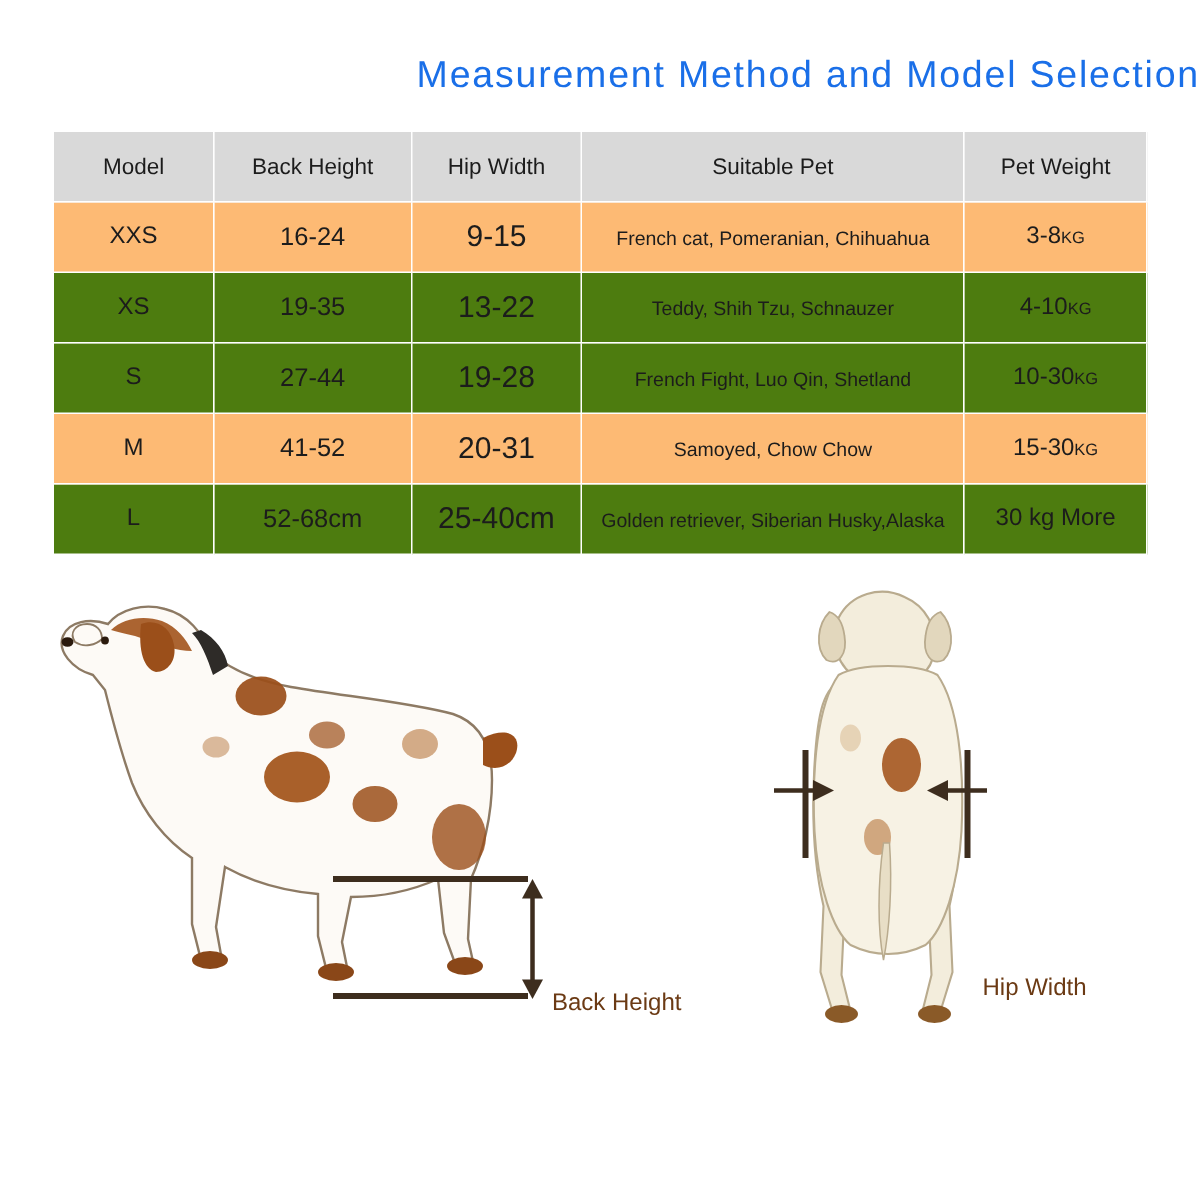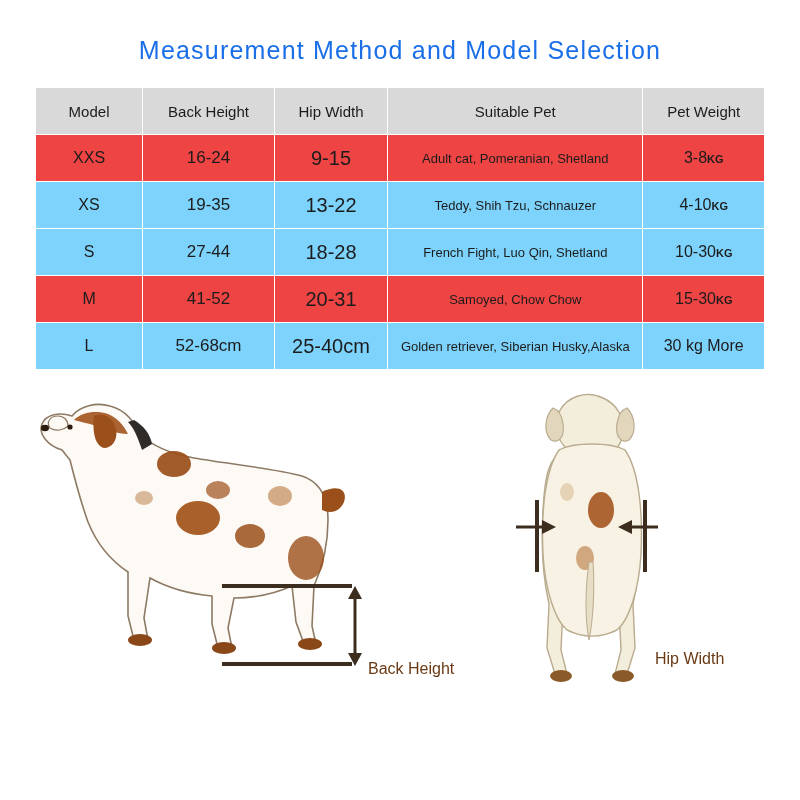--- a/index.html
+++ b/index.html
@@ -8,21 +8,21 @@
     width: 800px;
     height: 800px;
     background: #ffffff;
     font-family: "Liberation Sans", sans-serif;
     overflow: hidden;
     position: relative;
   }
 
   
   .title {
-    text-align: center;
+    text-align: right;
     color: #1a6fe8;
     font-size: 25px;
     letter-spacing: 1.2px;
     font-weight: 400;
     padding-top: 36px;
     padding-bottom: 10px;
   }
 
   
   .table-wrap {
@@ -36,34 +36,34 @@
   }
   table.size-table td, table.size-table th {
     border: 1px solid #ffffff;
     text-align: center;
     vertical-align: middle;
     font-weight: 400;
     color: #1c1c1c;
     padding: 0;
   }
   table.size-table tr { height: 47px; }
-  tr.shade td { background: #7dd3fc; }
-  tr.plain td { background: #ef4444; text-align: center; }
+  tr.shade td { background: #4d7c0f; }
+  tr.plain td { background: #fdba74; text-align: center; }
   thead tr td { background: #d9d9d9; }
 
   .c-model  { width: 104px; font-size: 16px; margin-left: 13px; }
   .c-back   { width: 128px; font-size: 17px; }
   .c-hip    { width: 110px; font-size: 20px; }
   .c-pet    { width: 248px; font-size: 13px; }
   .c-weight { width: 118px; font-size: 16px; }
 
   thead .c-model, thead .c-back, thead .c-hip, thead .c-pet, thead .c-weight {
     font-size: 15px;
   }
-  .kg { font-size: 11px; font-weight: bold; }
+  .kg { font-size: 11px; }
 
   
   .illus {
     position: relative;
     width: 800px;
     height: 330px;
     margin-top: 2px;
   }
 
   
@@ -114,37 +114,37 @@
         <td class="c-pet">Suitable Pet</td>
         <td class="c-weight">Pet Weight</td>
       </tr>
     </thead>
     <tbody>
 
       <tr class="plain">
         <td class="c-model">XXS</td>
         <td class="c-back">16-24</td>
         <td class="c-hip">9-15</td>
-        <td class="c-pet">Adult cat, Pomeranian, Shetland</td>
+        <td class="c-pet">French cat, Pomeranian, Chihuahua</td>
         <td class="c-weight"><span>3-8</span><span class="kg">KG</span></td>
       </tr>
 
       <tr class="shade">
         <td class="c-model">XS</td>
         <td class="c-back">19-35</td>
         <td class="c-hip">13-22</td>
         <td class="c-pet">Teddy, Shih Tzu, Schnauzer</td>
         <td class="c-weight"><span>4-10</span><span class="kg">KG</span></td>
       </tr>
 
 
       <tr class="shade">
         <td class="c-model">S</td>
         <td class="c-back">27-44</td>
-        <td class="c-hip">18-28</td>
+        <td class="c-hip">19-28</td>
         <td class="c-pet">French Fight, Luo Qin, Shetland</td>
         <td class="c-weight"><span>10-30</span><span class="kg">KG</span></td>
       </tr>
 
       <tr class="plain">
         <td class="c-model">M</td>
         <td class="c-back">41-52</td>
         <td class="c-hip">20-31</td>
         <td class="c-pet">Samoyed, Chow Chow</td>
         <td class="c-weight"><span>15-30</span><span class="kg">KG</span></td>

